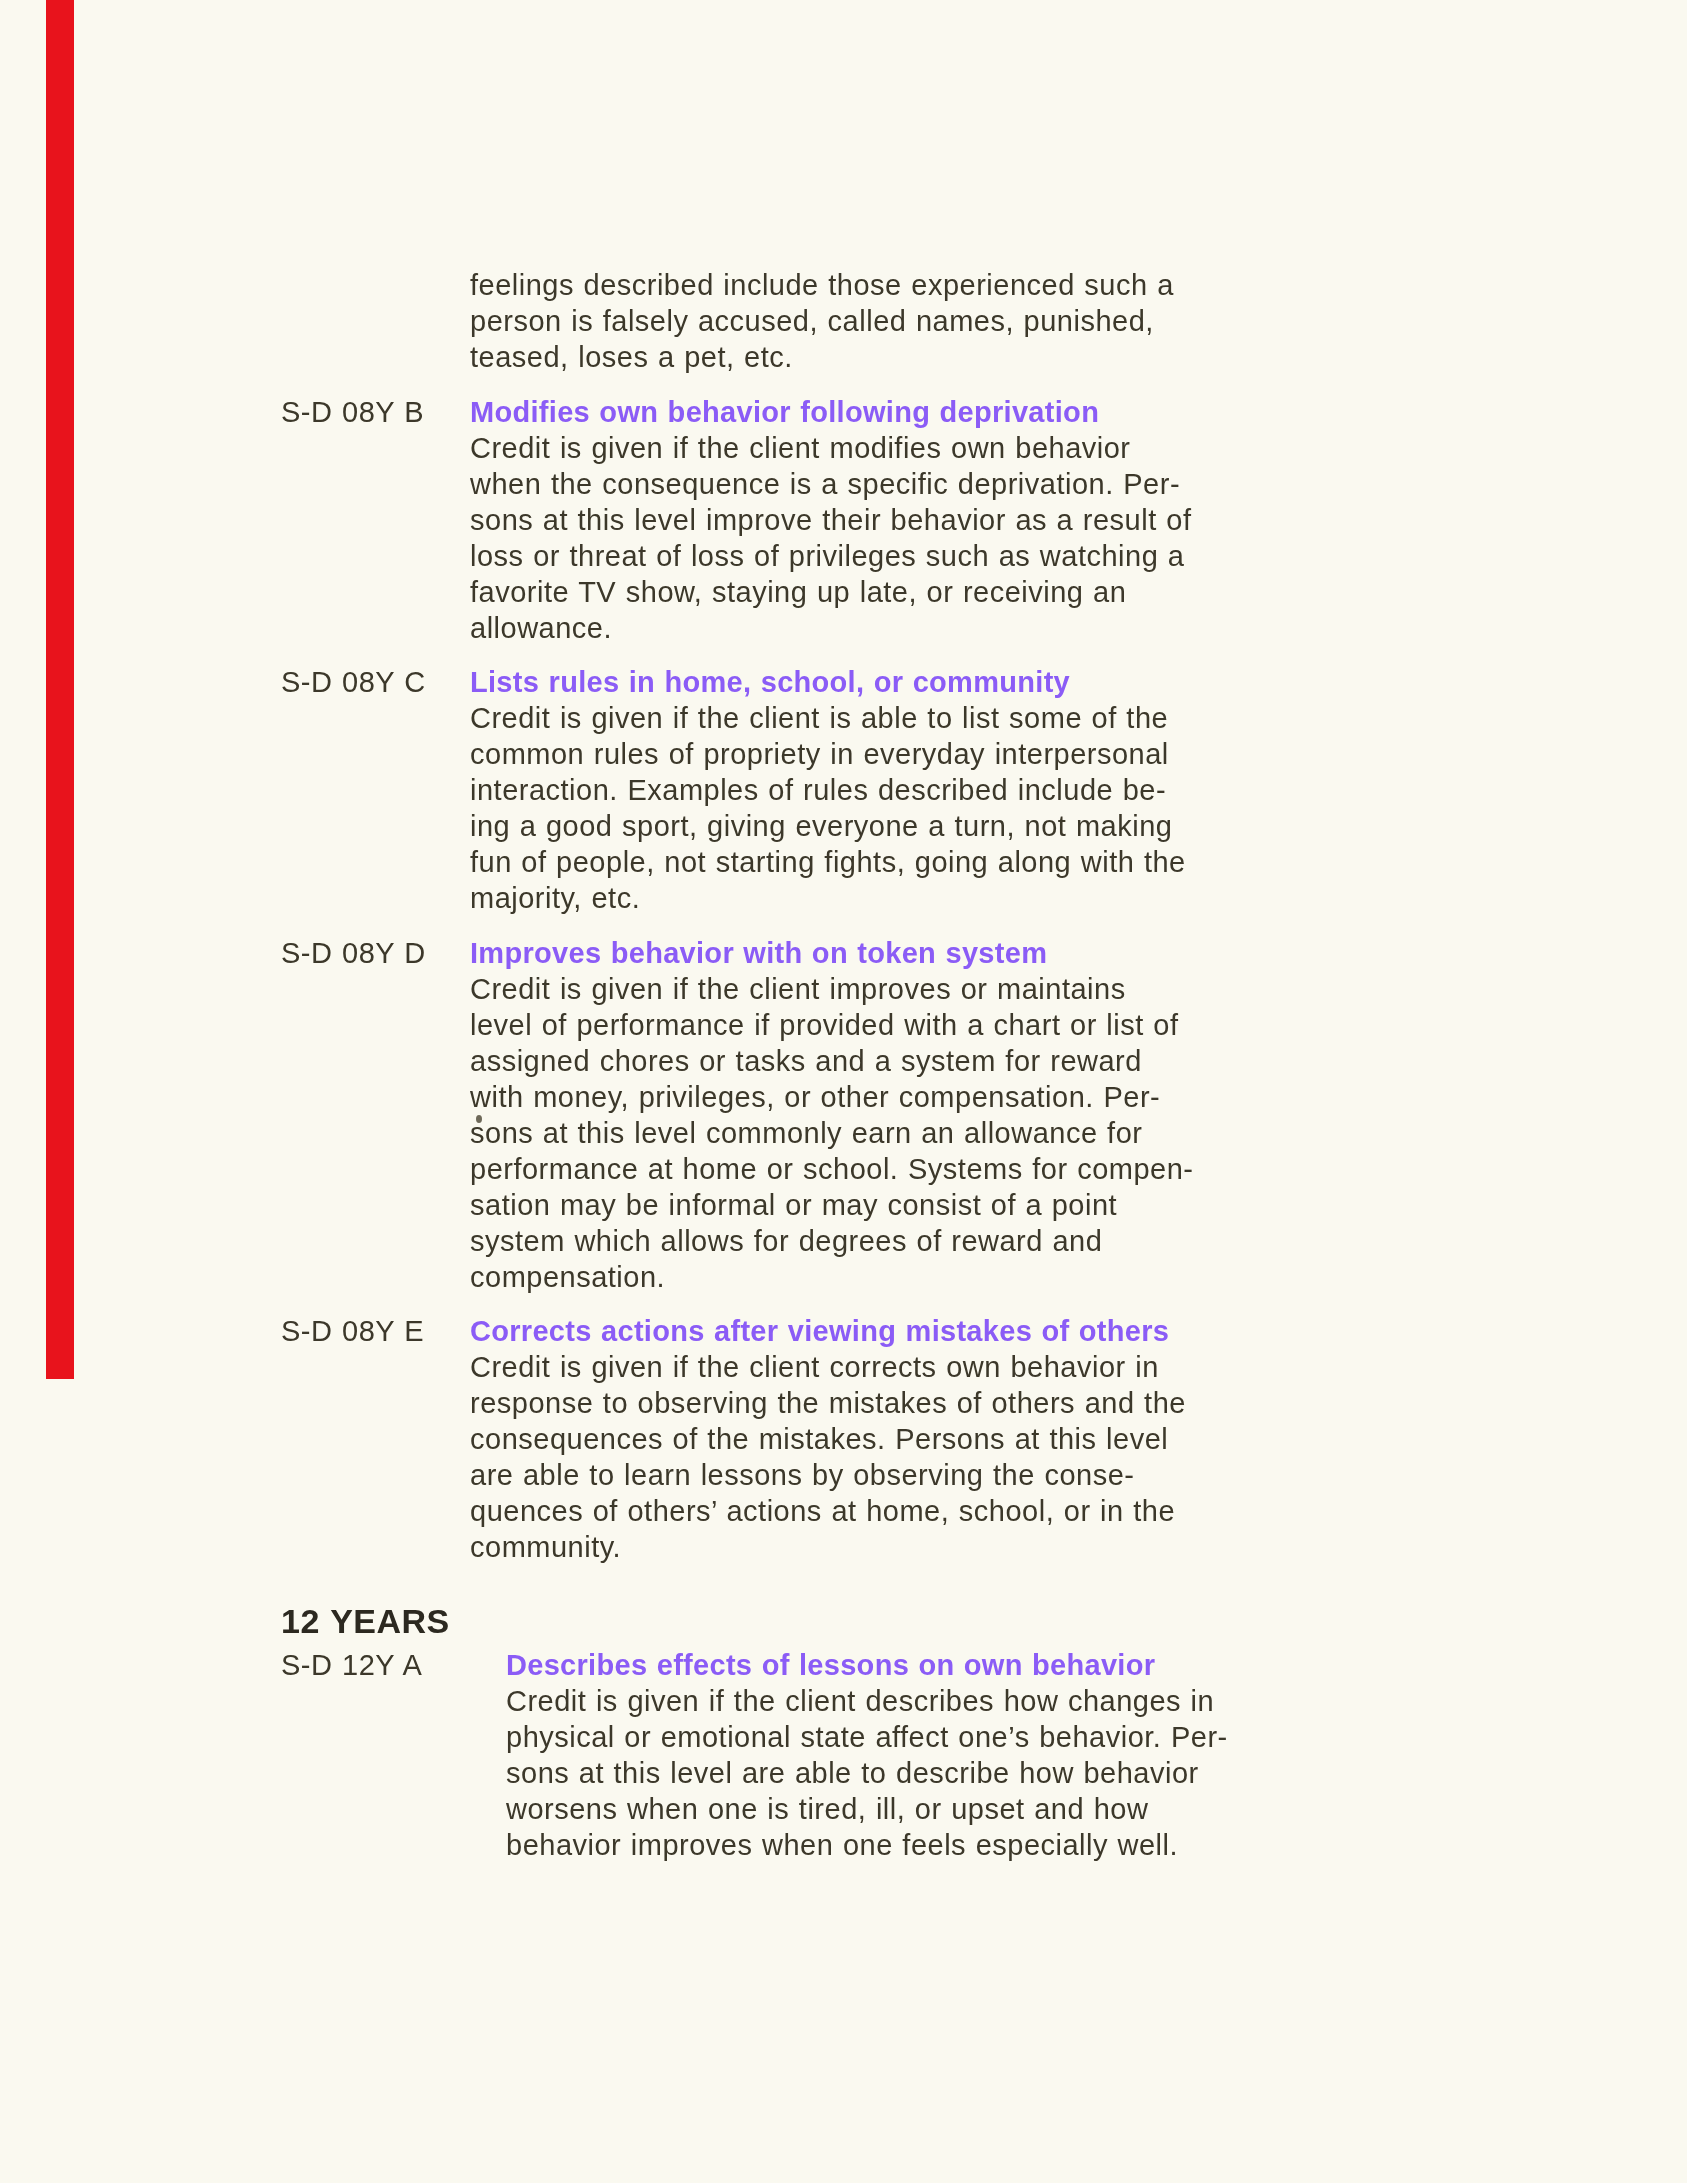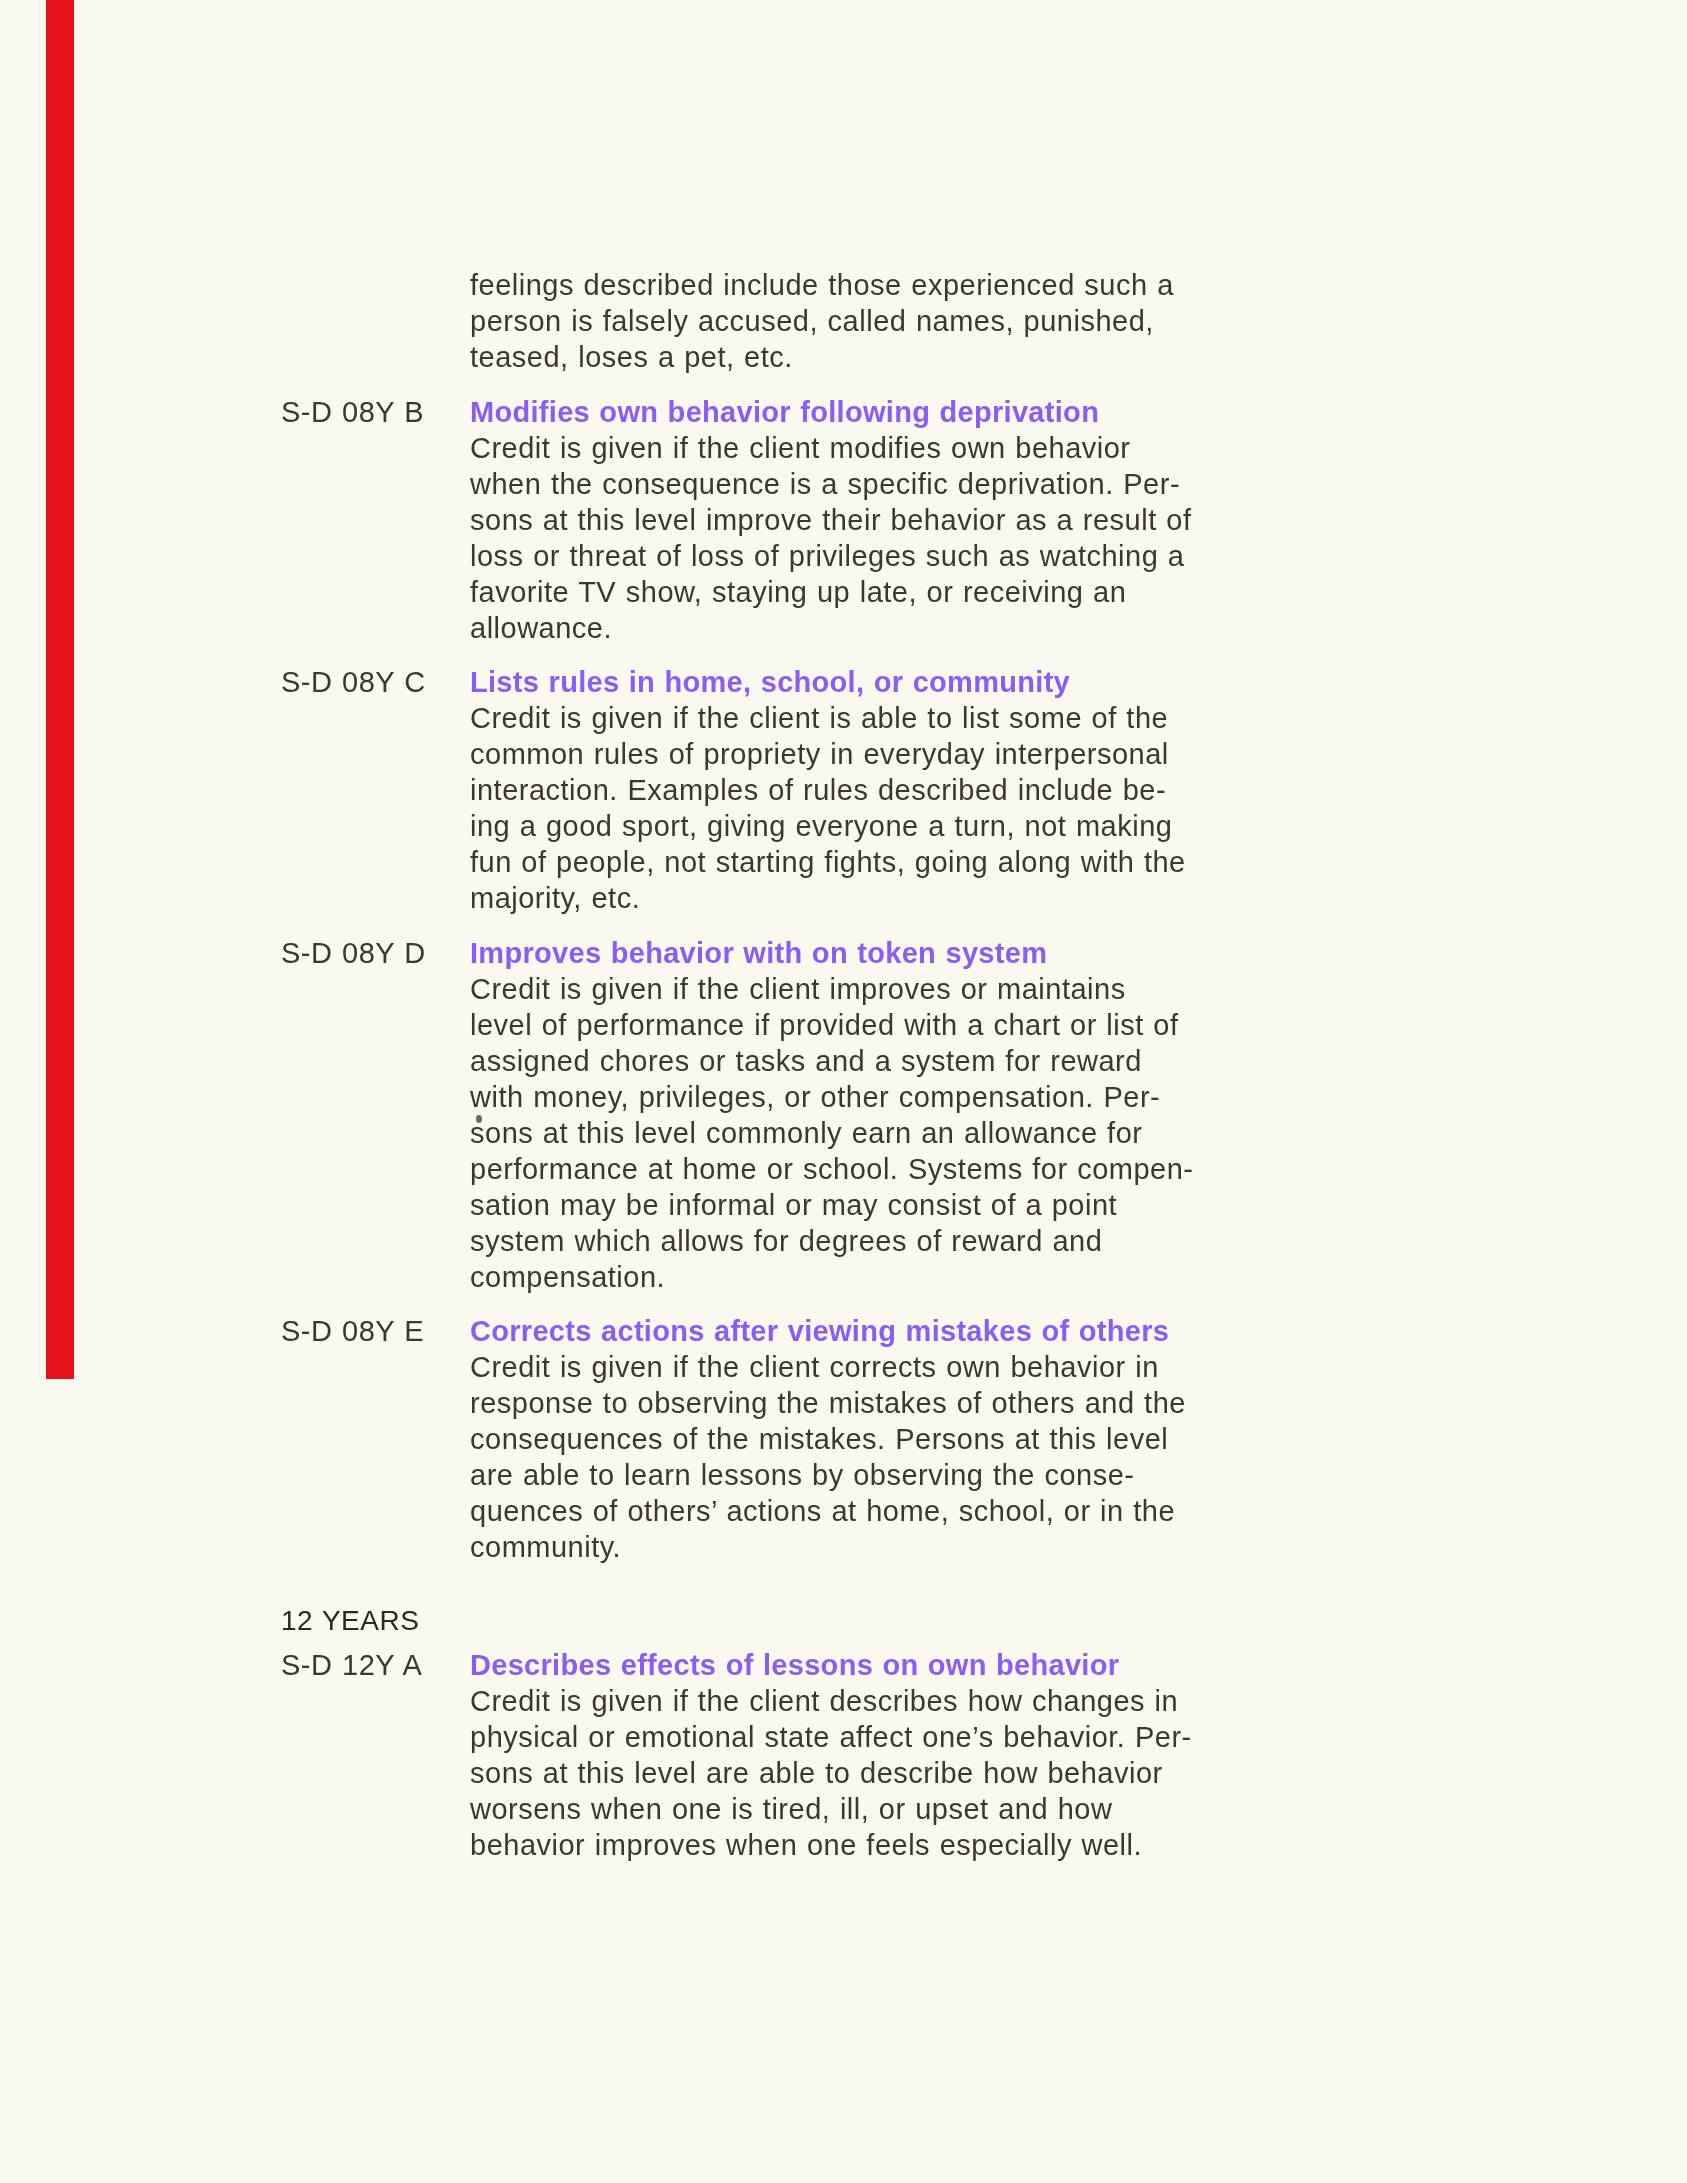--- a/index.html
+++ b/index.html
@@ -58,27 +58,28 @@
     font-weight: bold;
     color: #8b5cf6;
     letter-spacing: 0.3px;
   }
   .entry .body {
     margin: 0;
     white-space: pre-line;
   }
   .age-header {
     margin: 38px 0 0 0;
-    font-size: 28px;
+    font-size: 34px;
     line-height: 36px;
-    font-weight: normal;
+    font-weight: bold;
     color: #2c2920;
   }
   .age-header + .entry {
     margin-top: 8px;
+    gap: 36px;
   }
   
   .speck {
     position: absolute;
     left: 195px;
     top: 848px;
     width: 6px;
     height: 8px;
     background: #55503e;
     border-radius: 50%;

